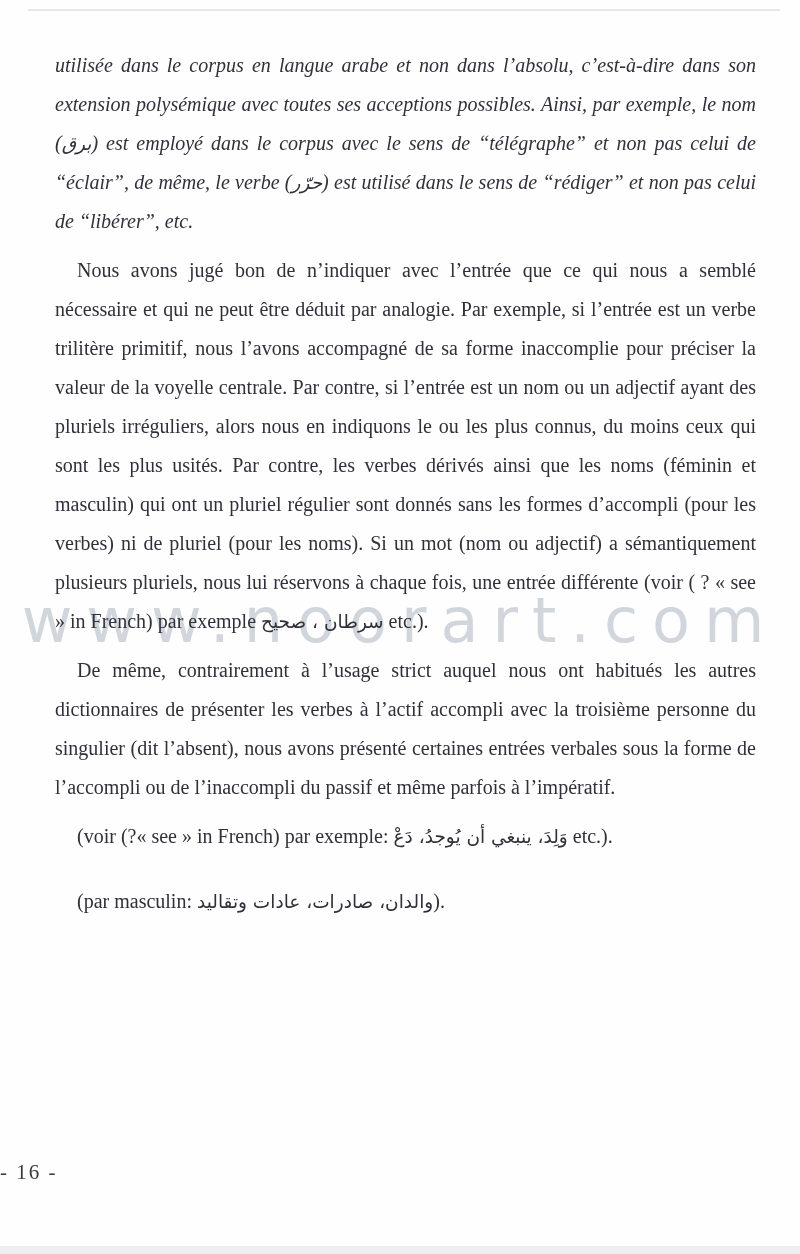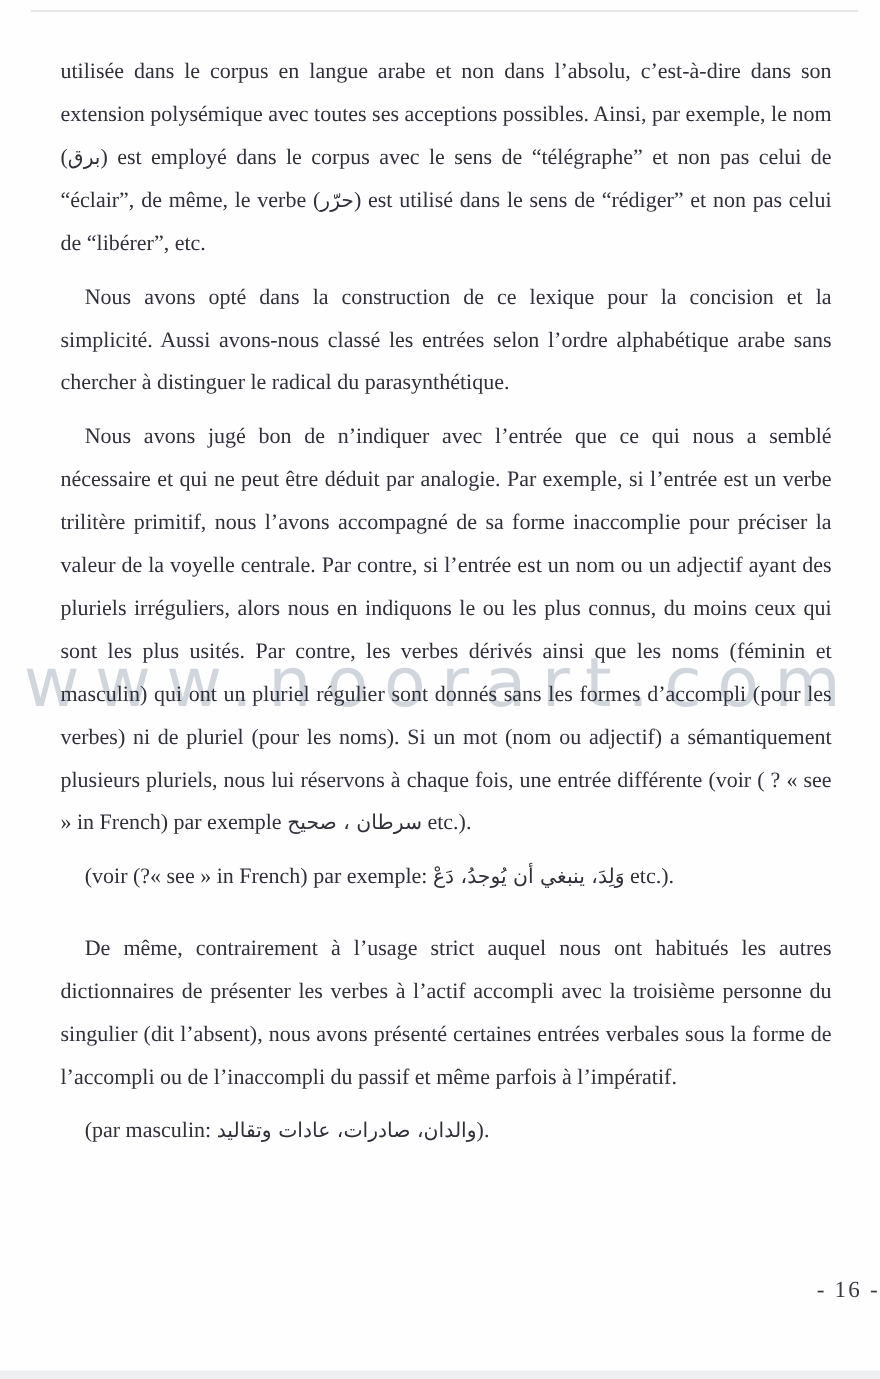--- a/index.html
+++ b/index.html
@@ -32,55 +32,54 @@
     position:absolute;top:46px;left:55px;width:701px;
     z-index:2;
   }
   p.para{
     margin:0 0 10px 0;
     font-size:20px;line-height:39px;
     color:#30303a;
     text-align:justify;
     text-indent:22px;
   }
-  p.para.no-indent{text-indent:0;}
+  p.para.no-indent{text-indent:0;font-style:italic;}
   p.para.gap-after{margin-bottom:26px;}
   .ar{
     font-family:"DejaVu Sans",sans-serif;
     font-size:18.5px;
     unicode-bidi:isolate;
   }
   .page-number{
     position:absolute;top:1160px;left:0;width:800px;
-    text-align:right;
+    text-align:left;
     font-size:21px;color:#3a3a44;
     letter-spacing:2px;
     z-index:2;
   }
 </style>
 </head>
 <body>
 
 <div class="page">
 
   <div class="scan-top-line"></div>
 
   <div class="watermark">www.noorart.com</div>
 
   <div class="content">
 
     <p class="para no-indent"><span>utilisée dans le corpus en langue arabe et non dans l’absolu, c’est-à-dire dans son extension polysémique avec toutes ses acceptions possibles. Ainsi, par exemple, le nom (</span><span class="ar" dir="rtl">برق</span><span>) est employé dans le corpus avec le sens de “télégraphe” et non pas celui de “éclair”, de même, le verbe (</span><span class="ar" dir="rtl">حرّر</span><span>) est utilisé dans le sens de “rédiger” et non pas celui de “libérer”, etc.</span></p>
 
-    <p class="para"><span>Nous avons opté dans la construction de ce lexique pour la concision et la simplicité. Aussi avons-nous classé les entrées selon l’ordre alphabétique arabe sans chercher à distinguer le radical du parasynthétique.</span></p>
 
     <p class="para"><span>Nous avons jugé bon de n’indiquer avec l’entrée que ce qui nous a semblé nécessaire et qui ne peut être déduit par analogie. Par exemple, si l’entrée est un verbe trilitère primitif, nous l’avons accompagné de sa forme inaccomplie pour préciser la valeur de la voyelle centrale. Par contre, si l’entrée est un nom ou un adjectif ayant des pluriels irréguliers, alors nous en indiquons le ou les plus connus, du moins ceux qui sont les plus usités. Par contre, les verbes dérivés ainsi que les noms (féminin et masculin) qui ont un pluriel régulier sont donnés sans les formes d’accompli (pour les verbes) ni de pluriel (pour les noms). Si un mot (nom ou adjectif) a sémantiquement plusieurs pluriels, nous lui réservons à chaque fois, une entrée différente (voir ( ? « see » in French) par exemple </span><span class="ar" dir="rtl">سرطان ، صحيح</span><span> etc.).</span></p>
 
+    <p class="para"><span>De même, contrairement à l’usage strict auquel nous ont habitués les autres dictionnaires de présenter les verbes à l’actif accompli avec la troisième personne du singulier (dit l’absent), nous avons présenté certaines entrées verbales sous la forme de l’accompli ou de l’inaccompli du passif et même parfois à l’impératif.</span></p>
+
     <p class="para gap-after"><span>(voir (?« see » in French) par exemple: </span><span class="ar" dir="rtl">وَلِدَ، ينبغي أن يُوجدُ، دَعْ</span><span> etc.).</span></p>
-
-    <p class="para"><span>De même, contrairement à l’usage strict auquel nous ont habitués les autres dictionnaires de présenter les verbes à l’actif accompli avec la troisième personne du singulier (dit l’absent), nous avons présenté certaines entrées verbales sous la forme de l’accompli ou de l’inaccompli du passif et même parfois à l’impératif.</span></p>
 
 
     <p class="para"><span>(par masculin: </span><span class="ar" dir="rtl">والدان، صادرات، عادات وتقاليد</span><span>).</span></p>
 
   </div>
 
   <div class="page-number">- 16 -</div>
 
   <div class="scan-bottom-strip"></div>
 

